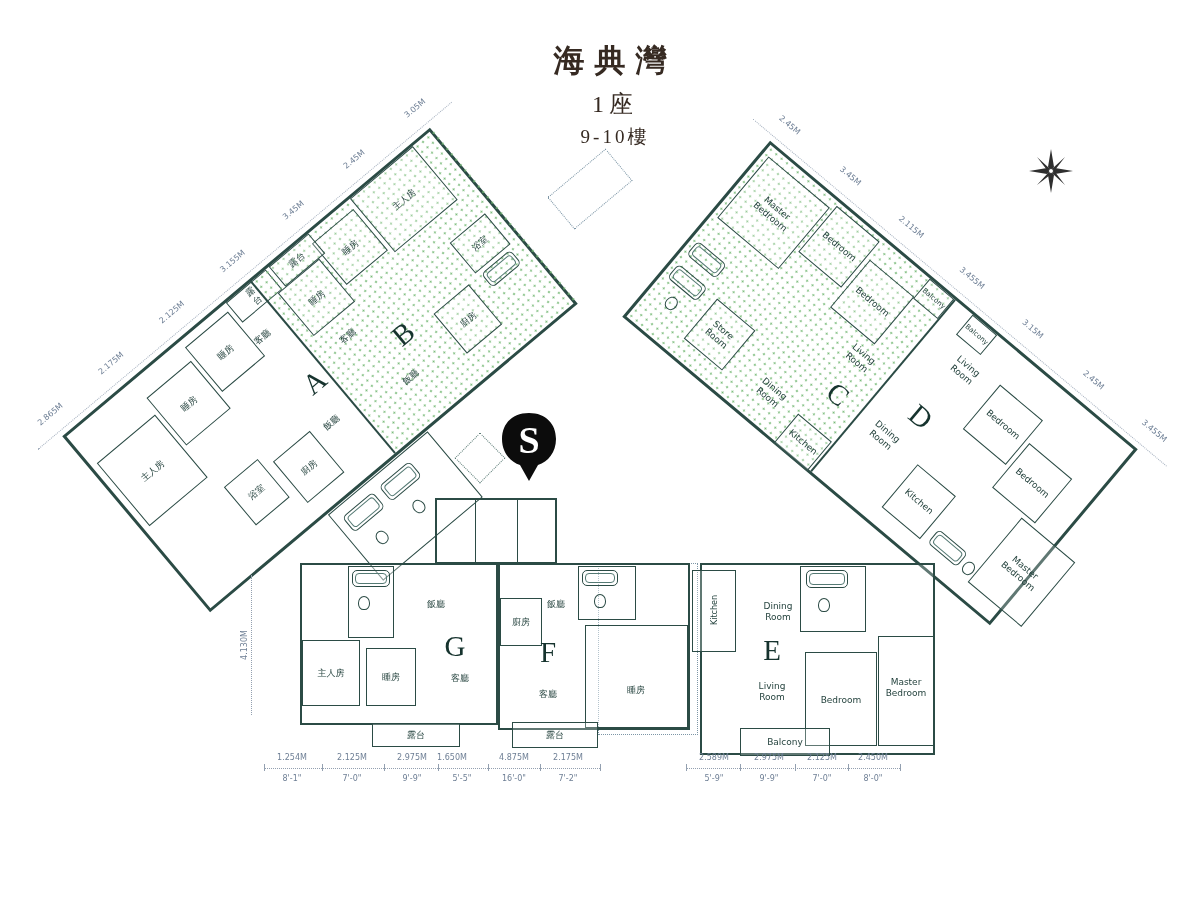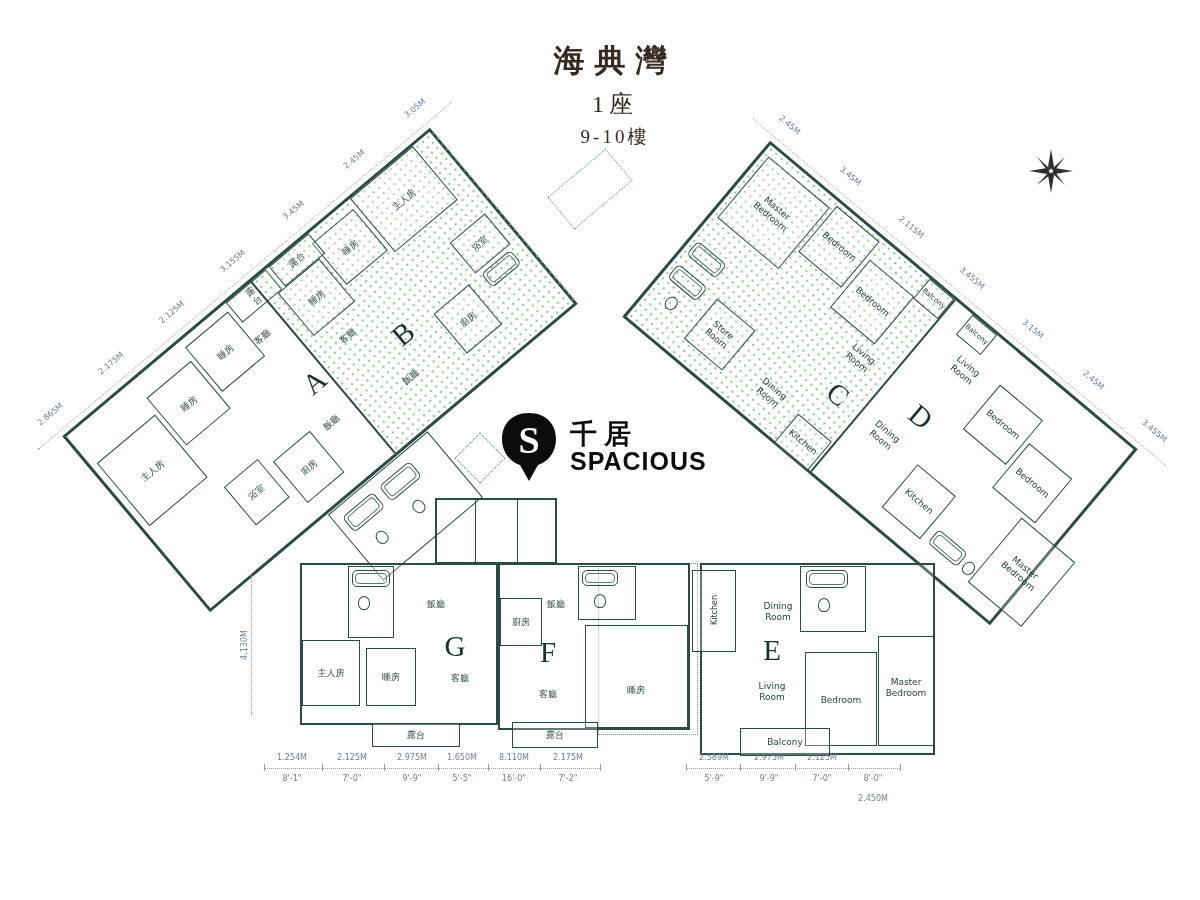--- a/index.html
+++ b/index.html
@@ -188,24 +188,20 @@
   </div>
   <div class="diamond" style="left:462px;top:440px;width:36px;height:36px;"></div>
   <div class="box dotted" style="left:552px;top:168px;width:76px;height:42px;transform:rotate(-40deg);"></div>
   <div class="box dotted" style="left:598px;top:563px;width:100px;height:172px;"></div>
 
   <div class="wm">
     <svg class="wm-badge" viewBox="0 0 58 70">
       <path fill="#0c0c0c" d="M29 1 C12 1 2 12 2 27 C2 40 10 50 20 53 L29 69 L38 53 C48 50 56 40 56 27 C56 12 46 1 29 1 Z"></path>
       <text x="29" y="41" text-anchor="middle" fill="#ffffff" font-family="Liberation Serif, serif" font-size="38" font-weight="bold">S</text>
     </svg>
-    <div class="wm-text">
-      <span class="wm-cn">千居</span>
-      <span class="wm-en">SPACIOUS</span>
-    </div>
   </div>
 
   <div>
     <div class="box" style="left:300px;top:563px;width:198px;height:162px;border-width:2.5px;"></div>
     <div class="box" style="left:348px;top:566px;width:46px;height:72px;"></div>
     <div class="tub" style="left:352px;top:570px;width:38px;height:17px;"></div>
     <div class="wc" style="left:358px;top:596px;"></div>
     <span class="room-label" style="left:436px;top:604px;">飯廳</span>
     <div class="box" style="left:302px;top:640px;width:58px;height:66px;"></div>
     <span class="room-label" style="left:331px;top:673px;">主人房</span>
@@ -262,41 +258,41 @@
       <div class="tick" style="left:438px;top:764px;"></div>
     <div class="tick" style="left:488px;top:764px;"></div>
       <div class="tick" style="left:540px;top:764px;"></div>
     <div class="tick" style="left:600px;top:764px;"></div>
     <span class="dim" style="left:292px;top:757px;">1.254M</span>
     <span class="dim" style="left:292px;top:778px;">8'-1"</span>
     <span class="dim" style="left:352px;top:757px;">2.125M</span>
     <span class="dim" style="left:352px;top:778px;">7'-0"</span>
     <span class="dim" style="left:412px;top:757px;">2.975M</span>
     <span class="dim" style="left:412px;top:778px;">9'-9"</span>
-    <span class="dim" style="left:462px;top:757px;">1.650M</span>
+    <span class="dim" style="left:452px;top:757px;">1.650M</span>
     <span class="dim" style="left:462px;top:778px;">5'-5"</span>
-    <span class="dim" style="left:514px;top:757px;">8.110M</span>
+    <span class="dim" style="left:514px;top:757px;">4.875M</span>
     <span class="dim" style="left:514px;top:778px;">16'-0"</span>
     <span class="dim" style="left:568px;top:757px;">2.175M</span>
     <span class="dim" style="left:568px;top:778px;">7'-2"</span>
   </div>
 
   <div>
     <div class="dimline" style="left:686px;top:768px;width:214px;"></div>
     <div class="tick" style="left:686px;top:764px;"></div>
       <div class="tick" style="left:740px;top:764px;"></div>
     <div class="tick" style="left:795px;top:764px;"></div>
       <div class="tick" style="left:848px;top:764px;"></div>
     <div class="tick" style="left:900px;top:764px;"></div>
     <span class="dim" style="left:714px;top:757px;">2.589M</span>
     <span class="dim" style="left:714px;top:778px;">5'-9"</span>
     <span class="dim" style="left:769px;top:757px;">2.975M</span>
     <span class="dim" style="left:769px;top:778px;">9'-9"</span>
     <span class="dim" style="left:822px;top:757px;">2.125M</span>
     <span class="dim" style="left:822px;top:778px;">7'-0"</span>
-    <span class="dim" style="left:873px;top:757px;margin-top:41px;">2.450M</span>
+    <span class="dim" style="left:873px;top:757px;">2.450M</span>
     <span class="dim" style="left:873px;top:778px;">8'-0"</span>
   </div>
 
   <span class="dim vert" style="left:244px;top:645px;">4.130M</span>
   <div class="dimline" style="left:252px;top:575px;width:140px;transform:rotate(90deg);transform-origin:0 0;"></div>
 
 </div>
 
 </body></html>

